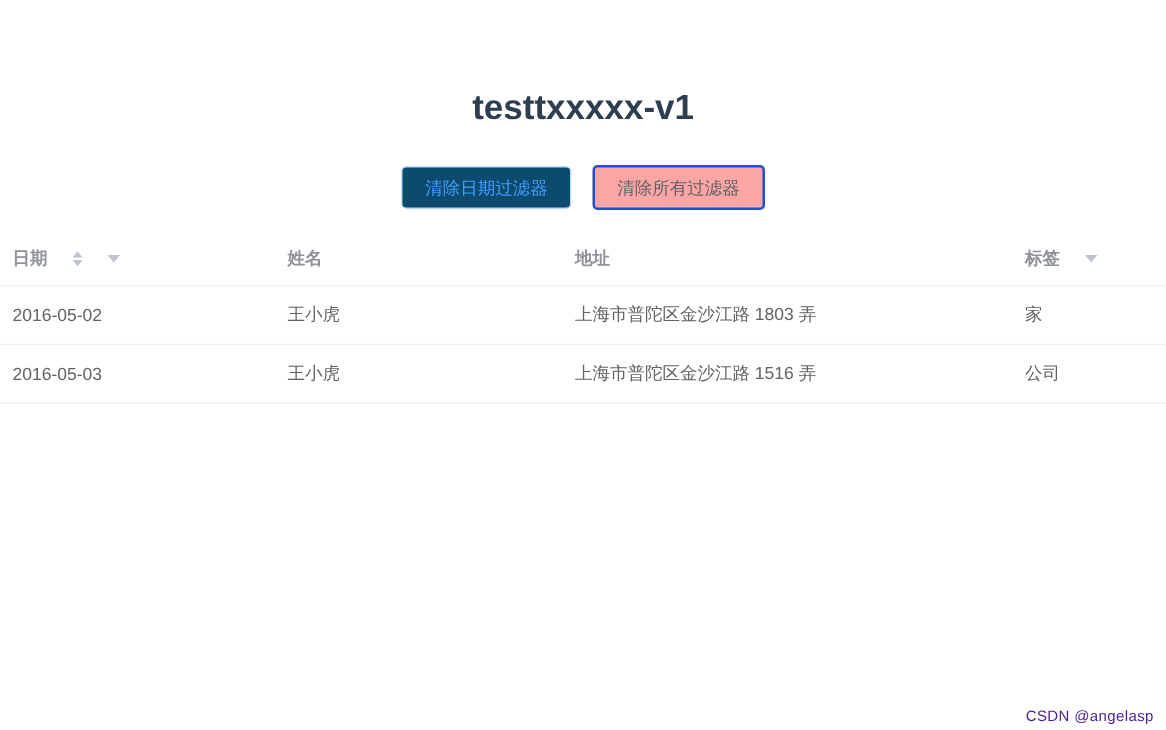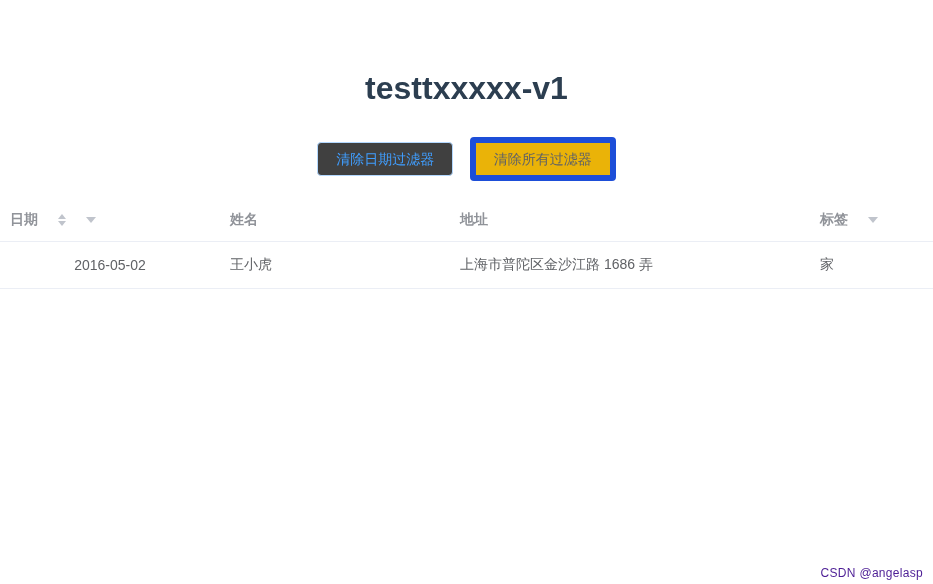--- a/index.html
+++ b/index.html
@@ -14,45 +14,45 @@
       width: 933px;
       height: 584px;
       overflow: hidden;
       position: relative;
     }
     .headings {
       text-align: center;
       padding-top: 70px;
     }
     .headings h1 {
-      font-size: 32px;
+      font-size: 28px;
       font-weight: 700;
       color: #2c3e50;
       margin-bottom: 30px;
     }
     .button-row {
       text-align: center;
       margin-top: 28px;
       margin-bottom: 18px;
     }
     .btn {
       display: inline-block;
       padding: 9px 18px;
       border-radius: 4px;
       font-size: 14px;
       cursor: pointer;
       margin: 0 6px;
-      border: 6px solid #1d4ed8;
-      background: #eab308;
+      border: 2px solid #1d4ed8;
+      background: #fca5a5;
       color: #606266;
       line-height: 1;
     }
     .btn-primary-plain {
       color: #409eff;
-      background: #404040;
+      background: #0c4a6e;
       border: 1px solid #b3d8ff;
     }
     .table {
       width: 100%;
       border-collapse: collapse;
       font-size: 14px;
       color: #606266;
     }
     .table th {
       text-align: left;
@@ -94,21 +94,21 @@
     .filter-chevron {
       display: inline-block;
       width: 0;
       height: 0;
       border-left: 5px solid transparent;
       border-right: 5px solid transparent;
       border-top: 6px solid #c0c4cc;
       margin-left: 4px;
       vertical-align: middle;
     }
-    .col-date { width: 220px; padding-left: 12px; text-align: center; }
+    .col-date { width: 220px; padding-left: 12px; }
     .col-name { width: 230px; }
     .col-addr { width: 360px; }
     .col-tag { padding-right: 12px; }
     .watermark {
       position: absolute;
       bottom: 4px;
       right: 10px;
       font-size: 12px;
       color: #4c1d95;
       letter-spacing: 0.3px;
@@ -150,19 +150,25 @@
           <span>标签</span>
           <span class="filter-chevron"></span>
         </div>
       </th>
     </tr>
   </thead>
   <tbody>
     <tr>
       <td class="col-date">2016-05-02</td>
       <td class="col-name">王小虎</td>
-      <td class="col-addr">上海市普陀区金沙江路 1686 弄</td>
+      <td class="col-addr">上海市普陀区金沙江路 1803 弄</td>
       <td class="col-tag">家</td>
+    </tr>
+    <tr>
+      <td class="col-date">2016-05-03</td>
+      <td class="col-name">王小虎</td>
+      <td class="col-addr">上海市普陀区金沙江路 1516 弄</td>
+      <td class="col-tag">公司</td>
     </tr>
   </tbody>
 </table>
 
 <div class="watermark">CSDN @angelasp</div>
 
 </body></html>

